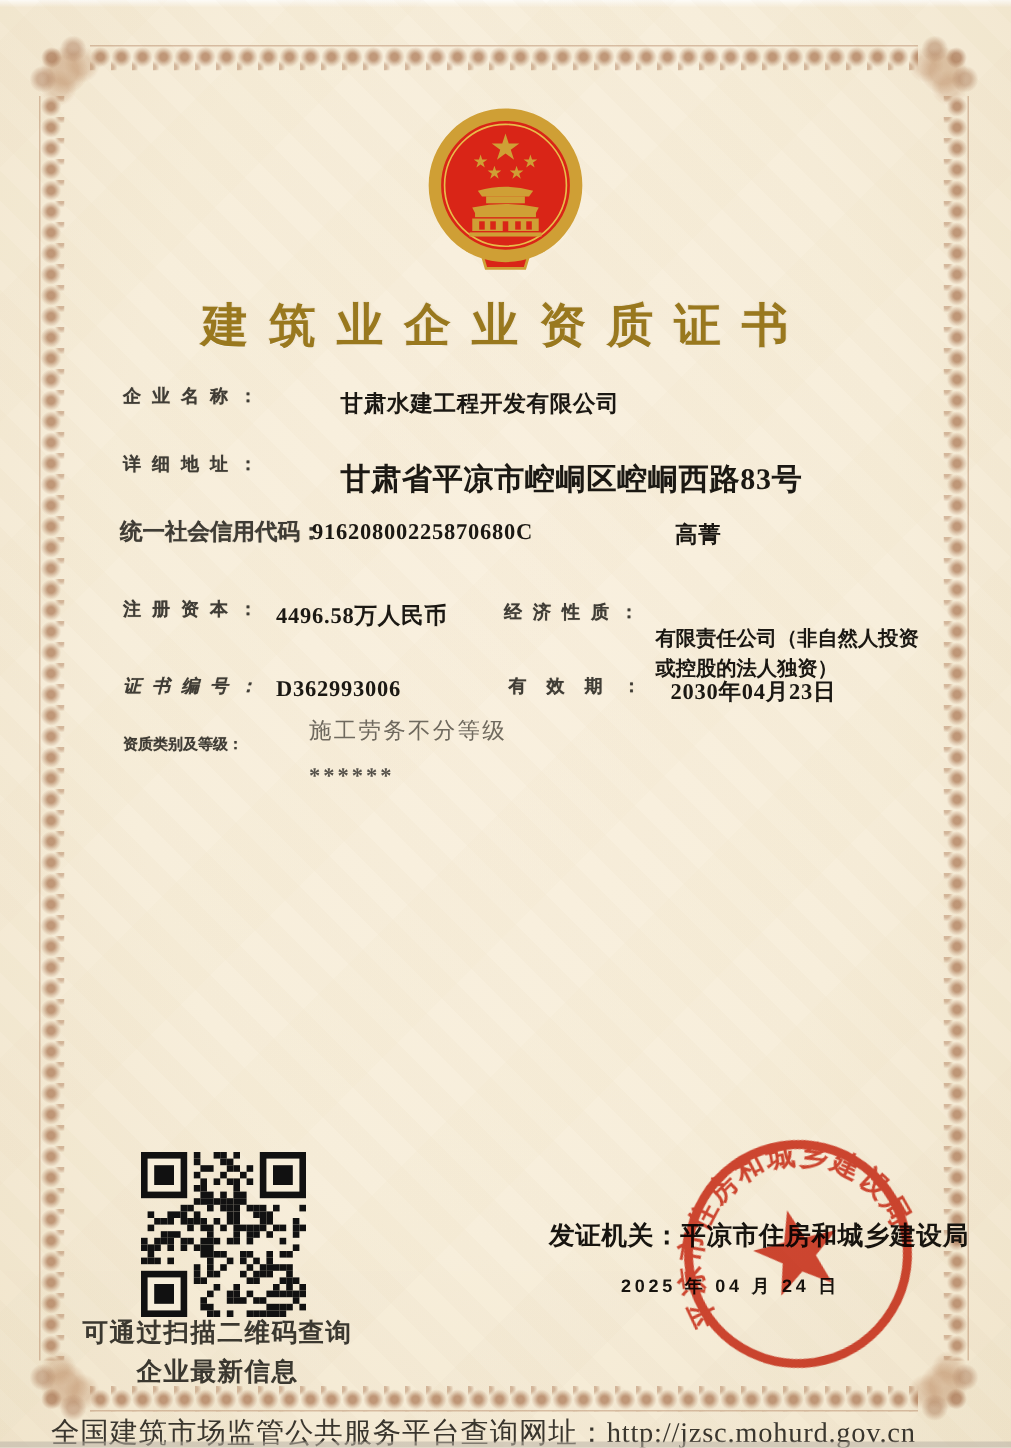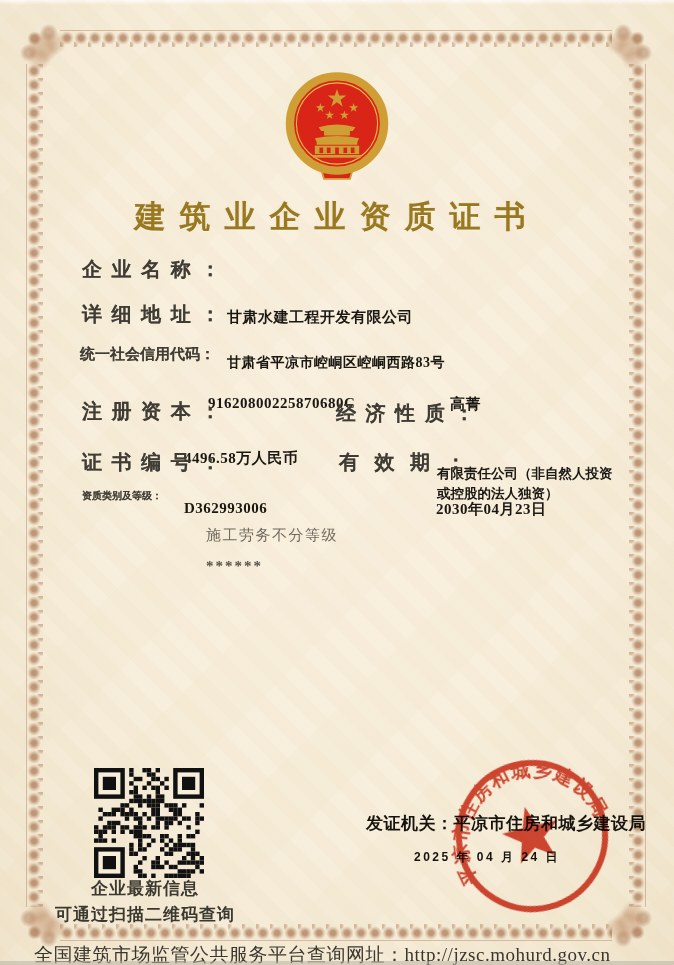--- a/index.html
+++ b/index.html
@@ -48,25 +48,25 @@
       radial-gradient(circle at 40% 72%, rgba(186,136,96,.35) 6px, transparent 12px);}
   .corner.tl{left:-6px;top:-6px;} .corner.tr{right:-6px;top:-6px;transform:scaleX(-1);}
   .corner.bl{left:-6px;bottom:-6px;transform:scaleY(-1);} .corner.br{right:-6px;bottom:-6px;transform:scale(-1,-1);}
   
   .emblem{position:absolute;left:50%;top:70px;transform:translateX(-50%);width:120px;height:120px;}
   
   .title{position:absolute;left:0;right:0;top:196px;margin:0;text-align:center;
     font-size:31px;font-weight:800;color:var(--title-gold);letter-spacing:14px;
     text-shadow:0 1px 0 rgba(255,255,255,.5), 0 0 1px rgba(120,90,20,.35);}
   
-  .lbl{position:absolute;font-size:20px;font-weight:700;color:var(--label-ink);white-space:nowrap;
+  .lbl{position:absolute;font-size:12px;font-weight:700;color:var(--label-ink);white-space:nowrap;
     text-shadow:0 0 .5px rgba(60,55,45,.6);}
   .val{position:absolute;font-family:"Liberation Serif", serif;font-weight:700;font-size:15px;
-    color:var(--value-ink);white-space:nowrap;letter-spacing:.5px;margin-top:48px;}
-  .val.small{font-size:14px;}
+    color:var(--value-ink);white-space:nowrap;letter-spacing:.5px;}
+  .val.small{font-size:20px;}
   .val.wrap{white-space:normal;line-height:1.5;font-size:13.5px;letter-spacing:0;}
   .val.muted{color:var(--muted-value);font-weight:400;letter-spacing:1.5px;}
   .val.stars{color:#55514a;font-weight:700;letter-spacing:2px;}
   
   .qr{position:absolute;left:92px;top:766px;width:114px;height:114px;}
   .qr svg{width:100%;height:100%;display:block;}
   .qr-caption{position:absolute;left:30px;top:876px;width:230px;text-align:center;
     font-size:17px;font-weight:700;color:#3b3830;letter-spacing:1px;line-height:1.55;}
   
   .issuer{position:absolute;left:366px;top:812px;font-size:17px;font-weight:700;color:#17140f;
@@ -138,24 +138,24 @@
 
   <span class="lbl" style="left:80px;top:345px;font-size:15px;">统一社会信用代码：</span>
   <span class="val" style="left:208px;top:347px;">91620800225870680C</span>
   <span class="val" style="left:450px;top:347px;">高菁</span>
 
   <span class="lbl" style="left:82px;top:398px;letter-spacing:2px;">注 册 资 本 ：</span>
   <span class="val" style="left:184px;top:401px;">4496.58万人民币</span>
   <span class="lbl" style="left:336px;top:400px;letter-spacing:2px;">经 济 性 质 ：</span>
   <span class="val wrap" style="left:437px;top:416px;width:180px;">有限责任公司（非自然人投资或控股的法人独资）</span>
 
-  <span class="lbl" style="left:82px;top:449px;letter-spacing:2px;">证 书 编 号 ：</span>
+  <span class="lbl" style="left:82px;top:449px;letter-spacing:2px;font-style:italic;">证 书 编 号 ：</span>
   <span class="val" style="left:184px;top:452px;">D362993006</span>
   <span class="lbl" style="left:339px;top:449px;letter-spacing:5px;">有  效  期 ：</span>
-  <span class="val" style="left:436px;top:452px;">2030年04月23日</span>
+  <span class="val" style="left:447px;top:452px;">2030年04月23日</span>
 
   <span class="lbl" style="left:82px;top:489px;font-size:10px;">资质类别及等级：</span>
   <span class="val muted" style="left:206px;top:478px;">施工劳务不分等级</span>
   <span class="val stars" style="left:206px;top:510px;">******</span>
 
   <div class="qr">
       <svg aria-hidden="true" viewBox="0 0 114.00000000000001 114.00000000000001">
         <rect x="2" y="2" width="30.800000000000004" height="30.800000000000004" fill="#111111"></rect>
         <rect x="6.4" y="6.4" width="22" height="22" fill="#f7eeda"></rect>
         <rect x="10.8" y="10.8" width="13.200000000000001" height="13.200000000000001" fill="#111111"></rect>
@@ -357,22 +357,22 @@
         <rect x="59.2" y="107.60000000000001" width="4.4" height="4.4" fill="#111111"></rect>
         <rect x="72.4" y="107.60000000000001" width="4.4" height="4.4" fill="#111111"></rect>
         <rect x="76.80000000000001" y="107.60000000000001" width="4.4" height="4.4" fill="#111111"></rect>
         <rect x="81.2" y="107.60000000000001" width="4.4" height="4.4" fill="#111111"></rect>
         <rect x="85.60000000000001" y="107.60000000000001" width="4.4" height="4.4" fill="#111111"></rect>
         <rect x="90" y="107.60000000000001" width="4.4" height="4.4" fill="#111111"></rect>
         <rect x="94.4" y="107.60000000000001" width="4.4" height="4.4" fill="#111111"></rect>
       </svg>
     </div>
   <div class="qr-caption">
+    <div>可通过扫描二维码查询</div>
     <div>企业最新信息</div>
-    <div>可通过扫描二维码查询</div>
   </div>
 
   <div class="issuer">
     <span>发证机关：</span><span>平凉市住房和城乡建设局</span>
   </div>
   <div class="issue-date">2025 年 04 月 24 日</div>
 
   <svg class="seal" viewBox="0 0 172 172" aria-hidden="true">
     <circle cx="86" cy="86" r="73" fill="none" stroke="var(--seal-red)" stroke-width="6"></circle>
     <path id="sealArc" d="M 24,119 A 67,67 0 1 1 148,119" fill="none"></path>

